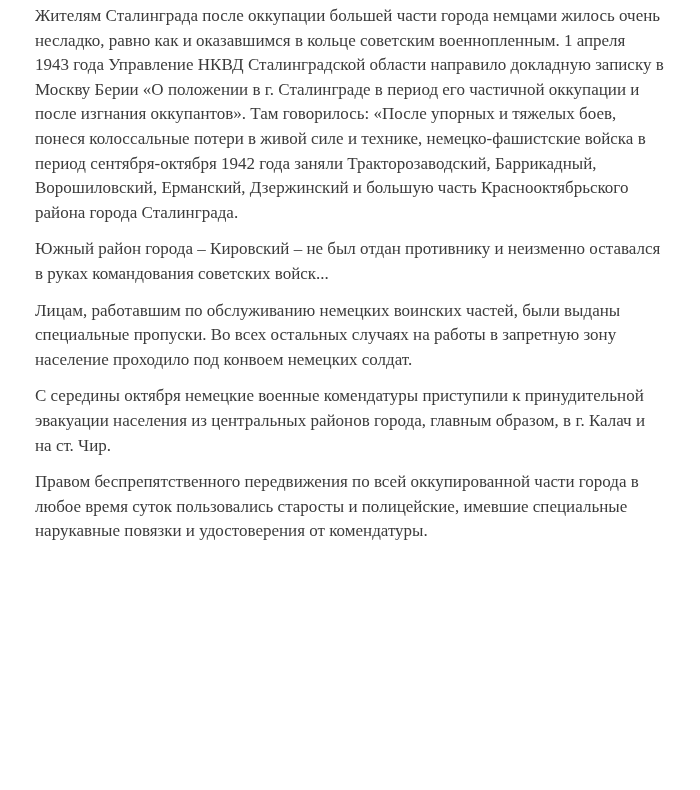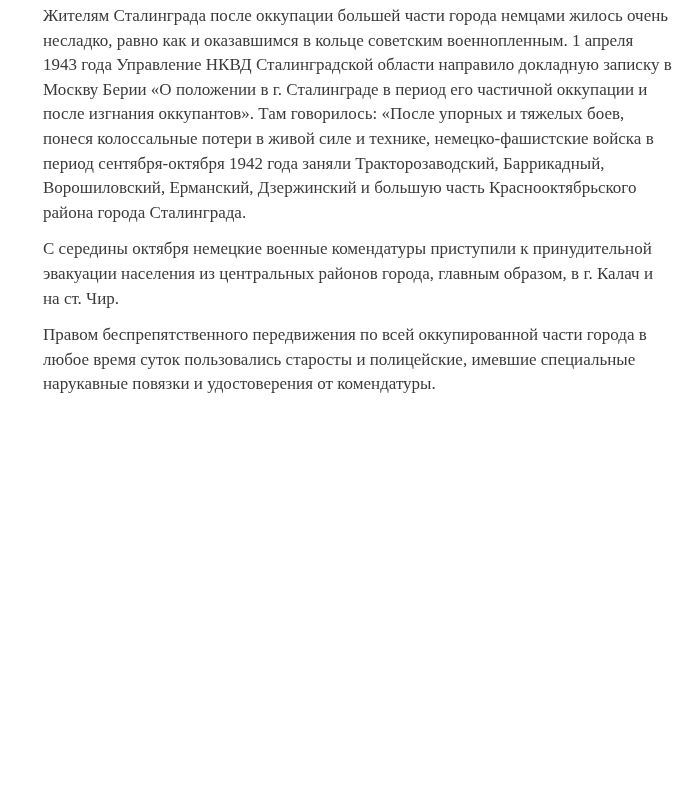--- a/index.html
+++ b/index.html
@@ -14,36 +14,41 @@
     box-sizing: border-box;
     width: 700px;
     height: 790px;
     padding: 4px 10px 10px 31px;
     font-family: "Liberation Serif", "DejaVu Serif", serif;
     font-size: 17px;
     line-height: 24.6px;
     color: #3b3b3b;
   }
   .article p {
-    margin: 0 0 12px 12px;
+    margin: 0 0 12px 4px;
     white-space: pre; 
   }
 </style>
 </head>
 <body>
 
 <div class="article">
   <p>Жителям Сталинграда после оккупации большей части города немцами жилось очень
 несладко, равно как и оказавшимся в кольце советским военнопленным. 1 апреля
 1943 года Управление НКВД Сталинградской области направило докладную записку в
 Москву Берии «О положении в г. Сталинграде в период его частичной оккупации и
 после изгнания оккупантов». Там говорилось: «После упорных и тяжелых боев,
 понеся колоссальные потери в живой силе и технике, немецко-фашистские войска в
 период сентября-октября 1942 года заняли Тракторозаводский, Баррикадный,
 Ворошиловский, Ерманский, Дзержинский и большую часть Краснооктябрьского
 района города Сталинграда.</p>
+  <p>Южный район города – Кировский – не был отдан противнику и неизменно оставался
+в руках командования советских войск...</p>
+  <p>Лицам, работавшим по обслуживанию немецких воинских частей, были выданы
+специальные пропуски. Во всех остальных случаях на работы в запретную зону
+население проходило под конвоем немецких солдат.</p>
   <p>С середины октября немецкие военные комендатуры приступили к принудительной
 эвакуации населения из центральных районов города, главным образом, в г. Калач и
 на ст. Чир.</p>
   <p>Правом беспрепятственного передвижения по всей оккупированной части города в
 любое время суток пользовались старосты и полицейские, имевшие специальные
 нарукавные повязки и удостоверения от комендатуры.</p>
 </div>
 
 </body></html>

